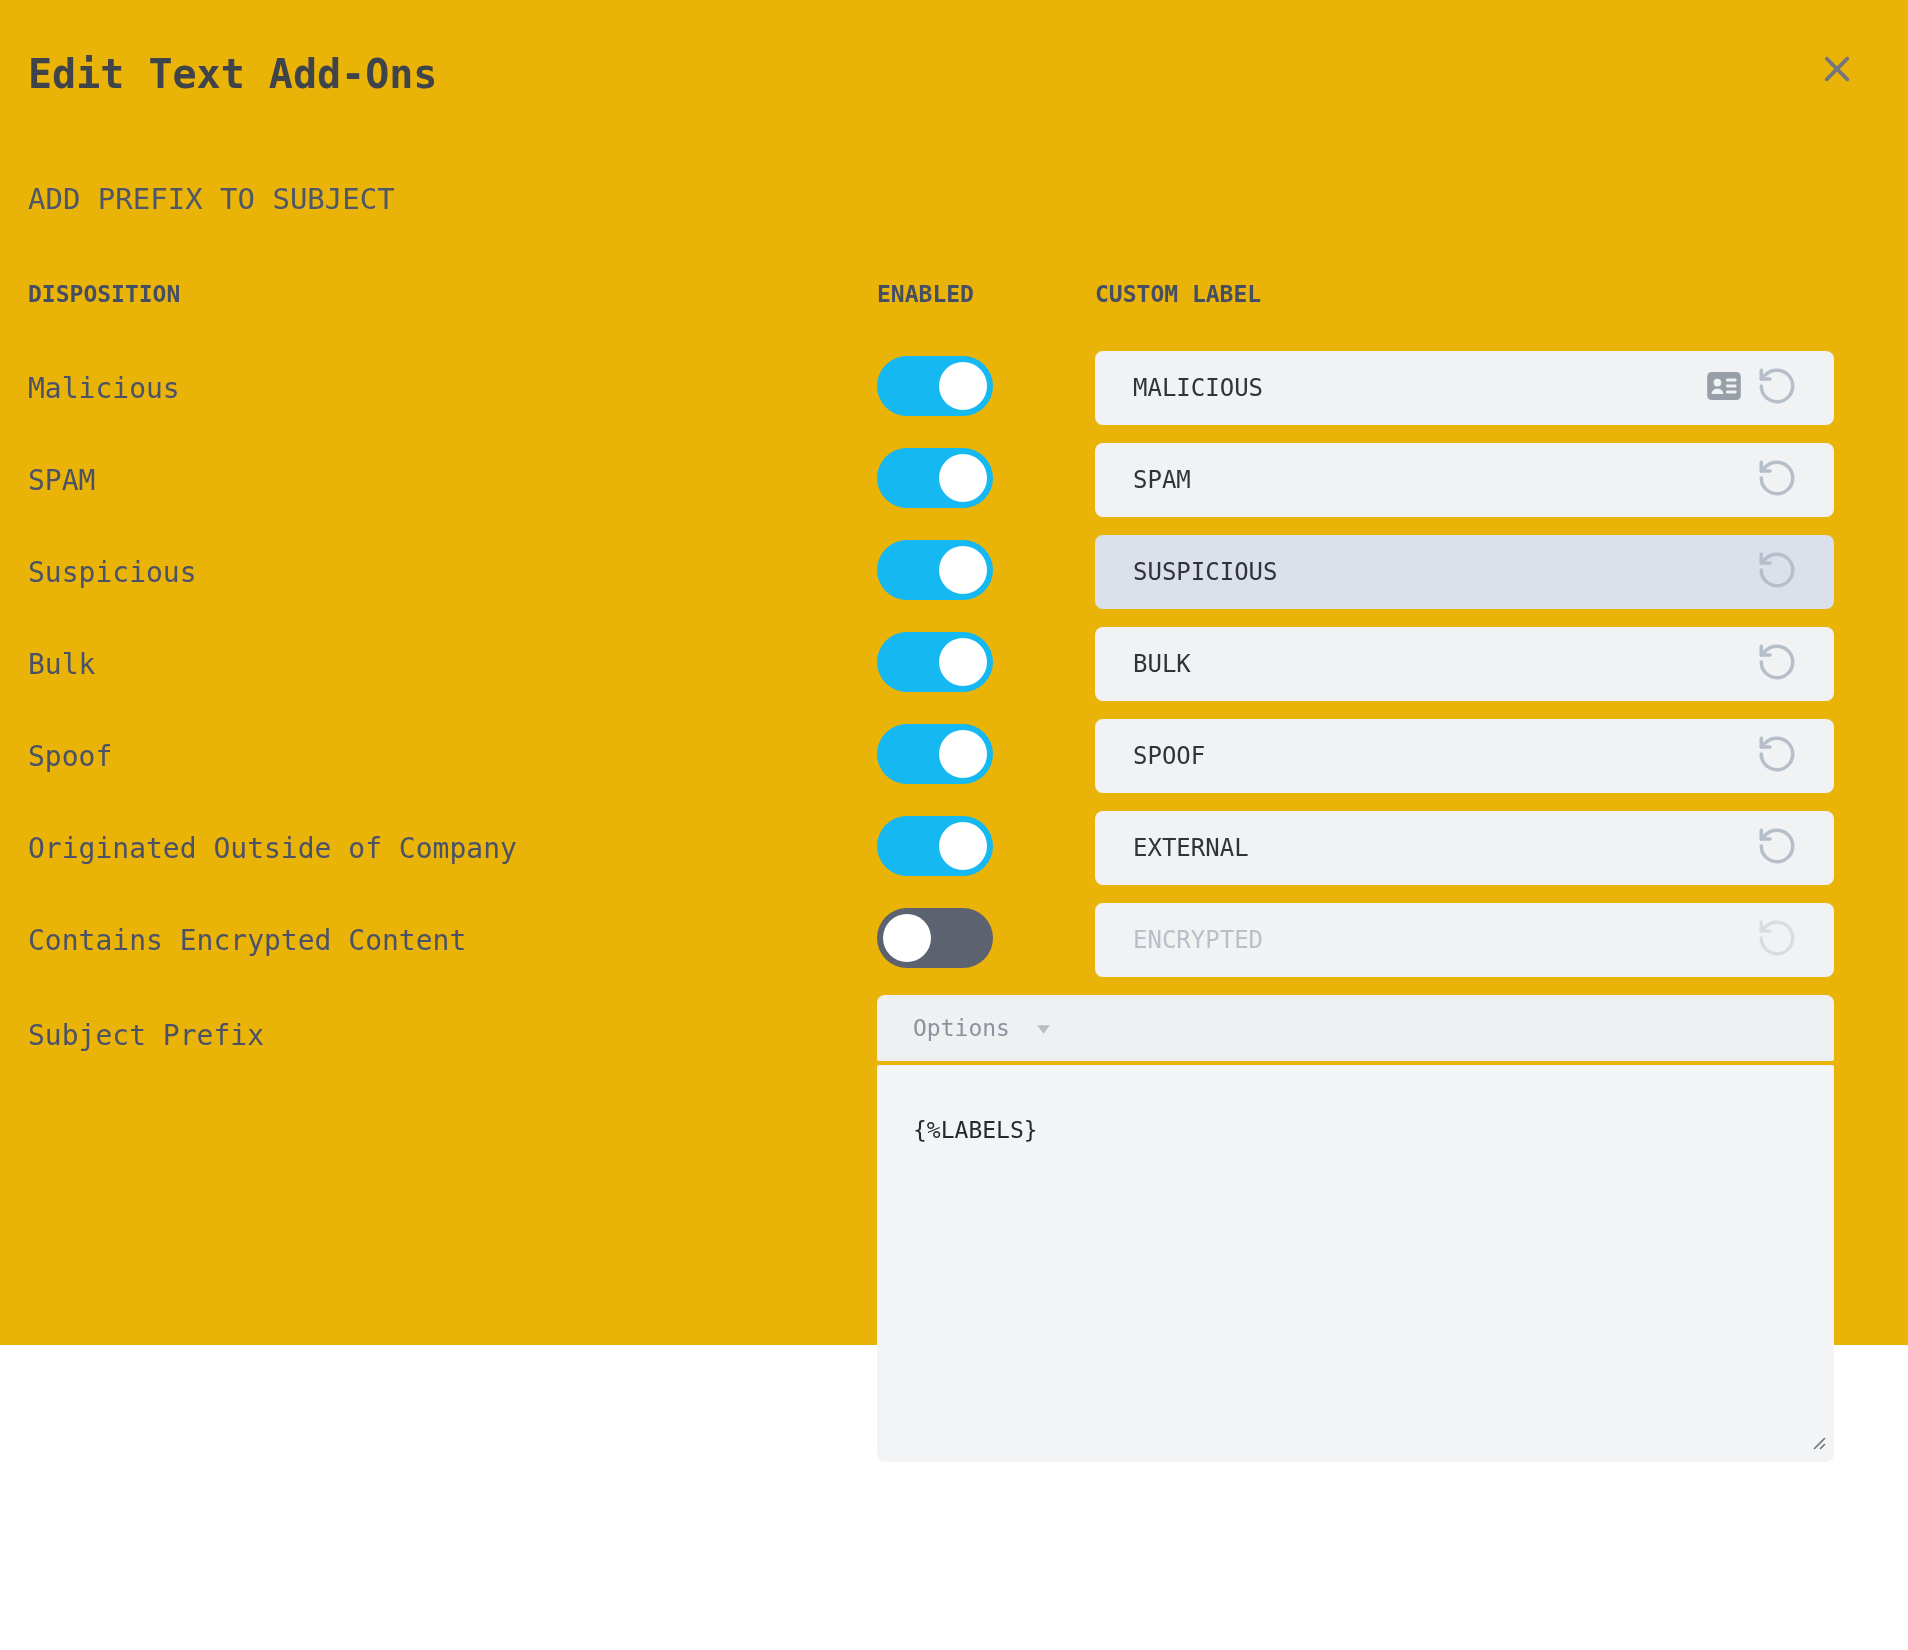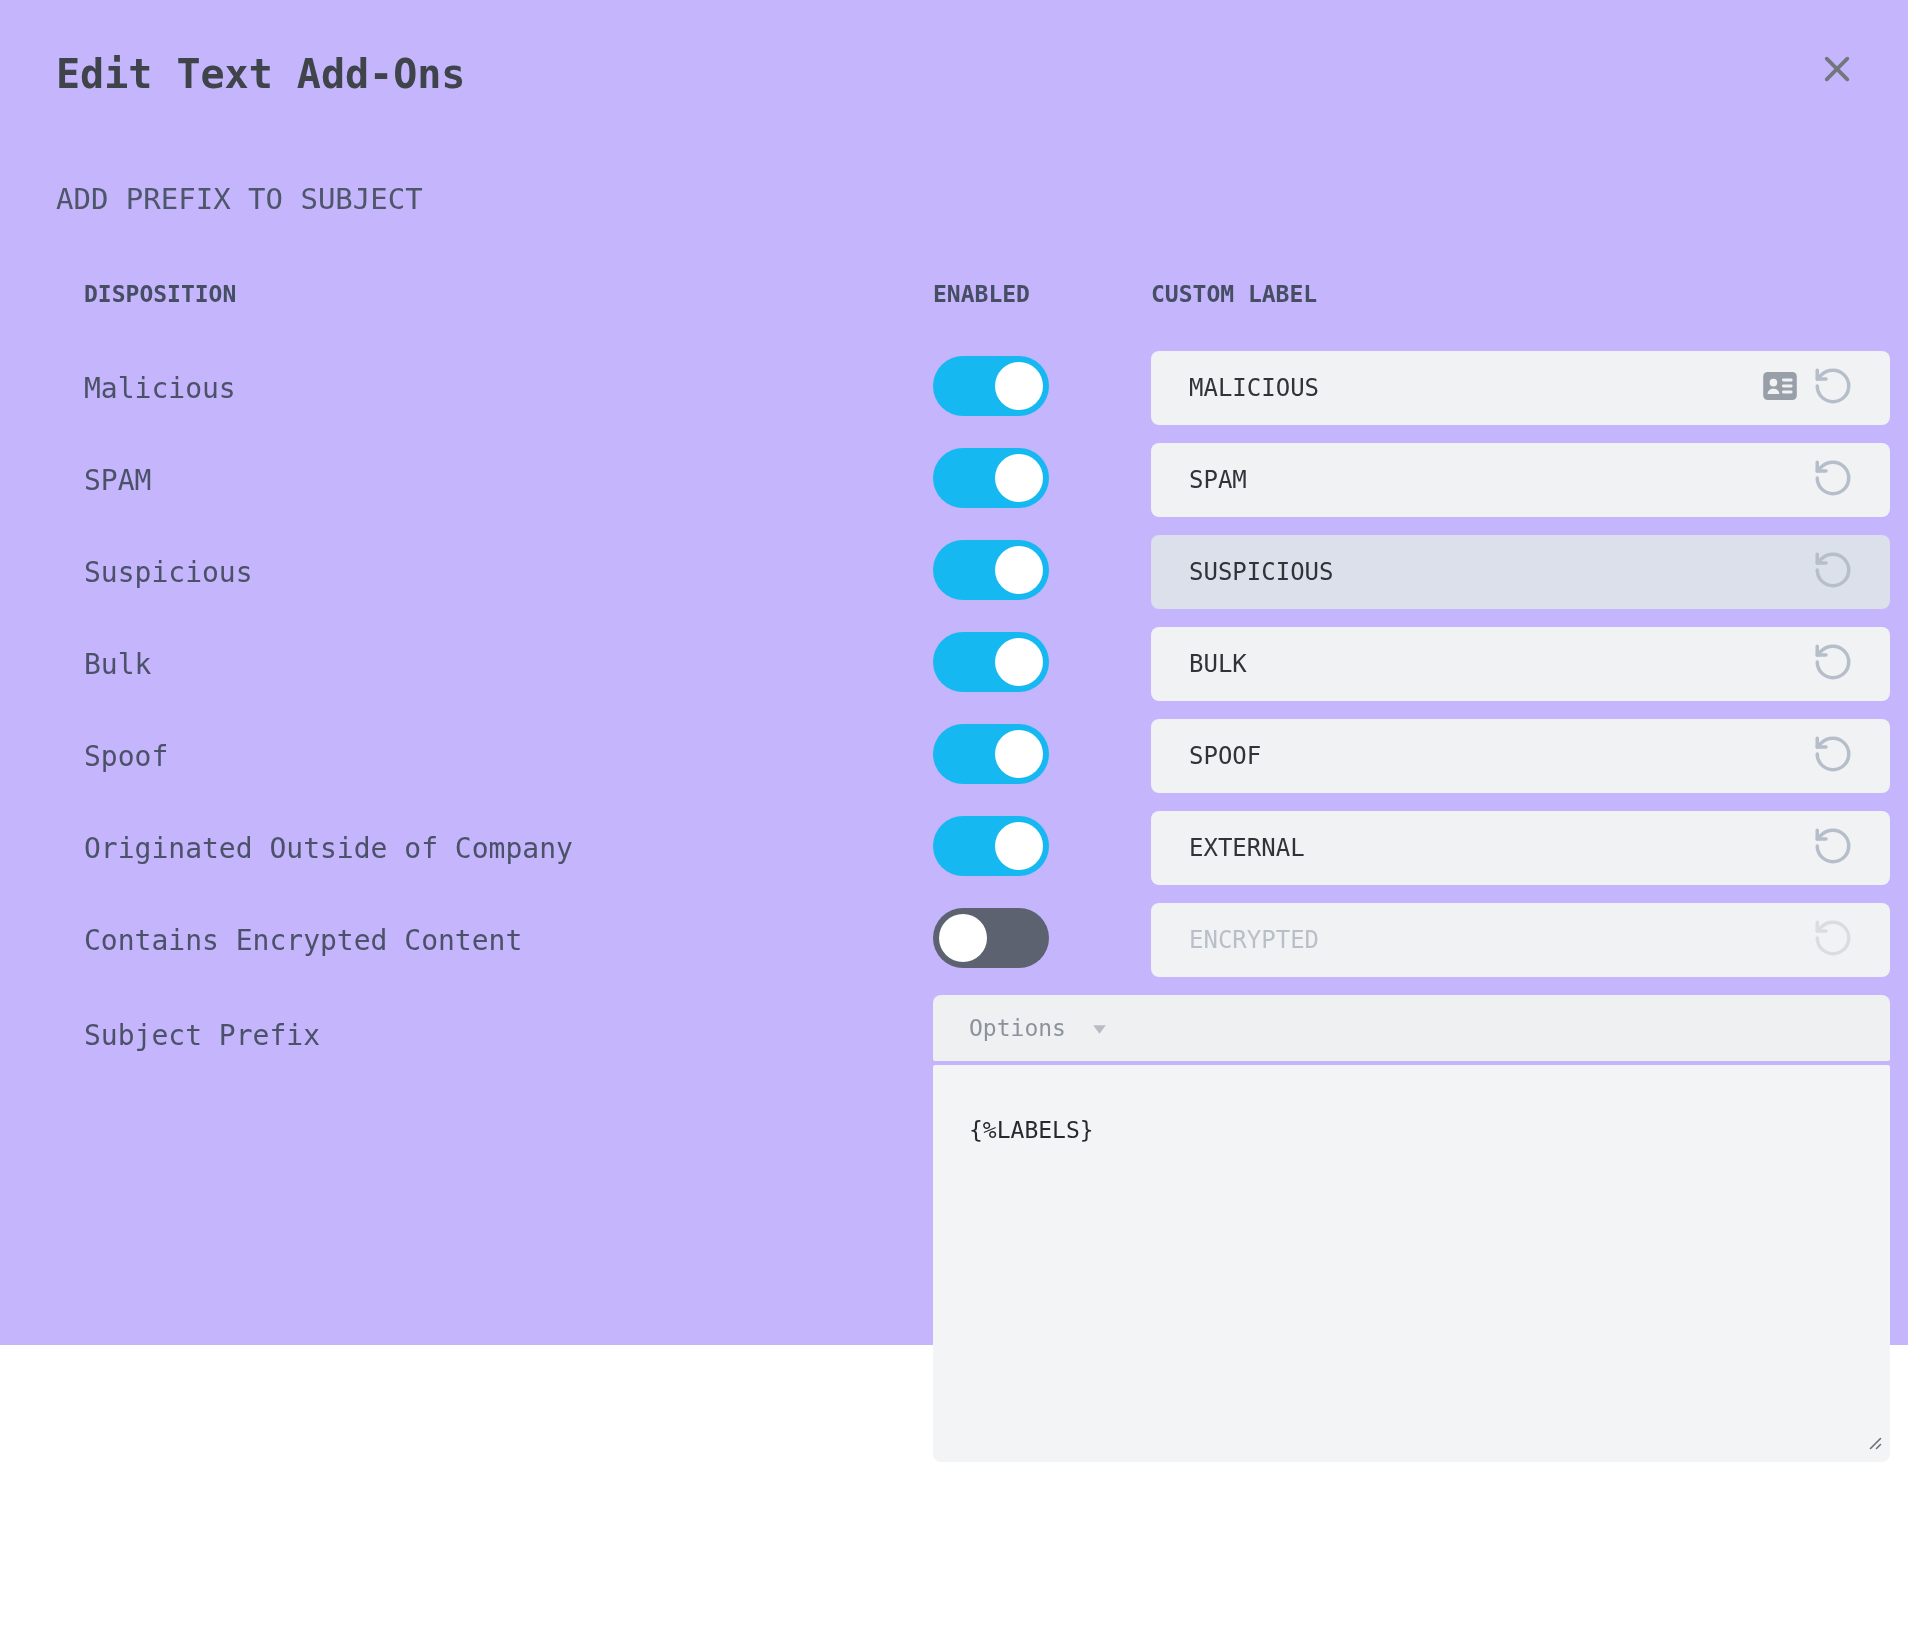--- a/index.html
+++ b/index.html
@@ -22,42 +22,41 @@
   html,body{margin:0;padding:0;background:#fff;}
   body{
     width:1908px;height:1650px;overflow:hidden;
     font-family:"DejaVu Sans Mono","Liberation Mono",monospace;
     color:var(--slate);
     -webkit-font-smoothing:antialiased;
   }
   .modal{
     position:relative;box-sizing:border-box;
     width:1908px;height:1345px;
-    padding:50px 46px 0 56px;
-    background:#c4b5fd;
+    padding:50px 46px 0 28px;
+    background:#eab308;
   }
   .close-btn{
     position:absolute;top:46px;right:48px;
     width:46px;height:46px;
     background:none;border:none;padding:4px;cursor:pointer;
     color:#73777d;
   }
   .title{
     margin:0;line-height:48px;
     font-size:40px;font-weight:bold;color:var(--title-color);
   }
   .section-title{
     margin-top:84px;line-height:34px;
     font-size:29px;font-weight:400;color:#4e5669;
   }
   .grid{
     display:grid;
     grid-template-columns:849px 218px 739px;
     align-items:center;
-    margin-left:28px;
   }
   .header-row{margin-top:64px;line-height:28px;}
   .col-header{font-size:23px;font-weight:bold;color:var(--header-slate);}
   #rows{margin-top:43px;}
   .row{height:74px;margin-bottom:18px;}
   .disp-label{font-size:28px;font-weight:400;color:var(--slate);}
   
   .toggle{
     position:relative;width:116px;height:60px;border-radius:30px;
     cursor:pointer;border:none;padding:0;

